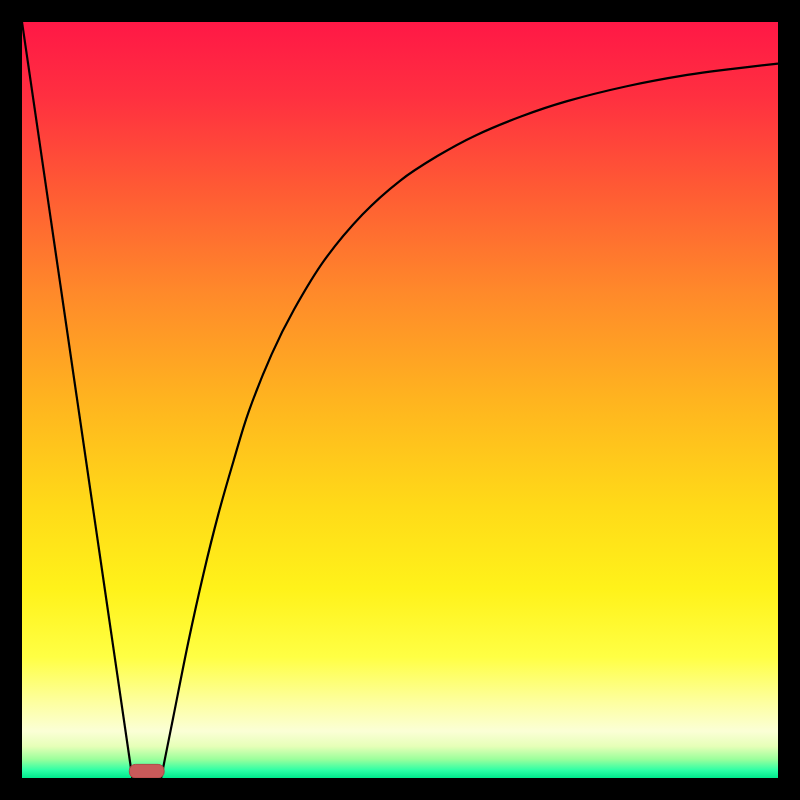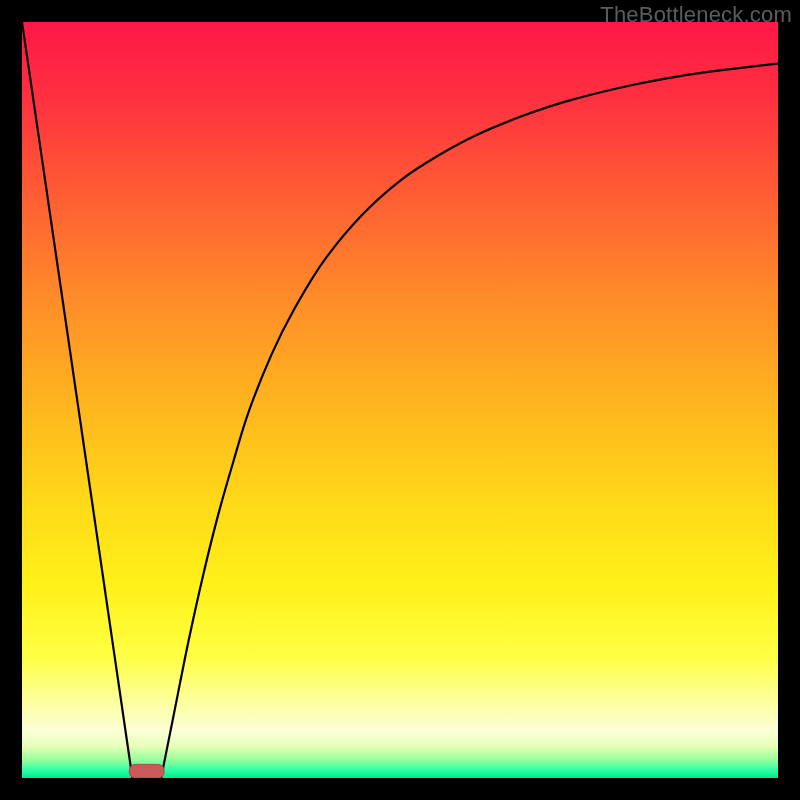--- a/index.html
+++ b/index.html
@@ -62,14 +62,13 @@
             <stop offset="100%" stop-color="#00e98c"></stop>
           </linearGradient>
       </defs>
       <rect id="bg-rect" x="0" y="0" width="756" height="756" fill="url(#bg-grad)"></rect>
       <path id="left-line" fill="none" stroke-width="2.2" d="M0.00 0.00 L110.38 756.00 " stroke="#000000"></path>
       <path id="right-curve" fill="none" stroke-width="2.2" d="M139.10 756.00 C141.12 745.92 146.66 718.20 151.20 695.52 C155.74 672.84 161.28 643.86 166.32 619.92 C171.36 595.98 176.40 573.30 181.44 551.88 C186.48 530.46 191.52 510.30 196.56 491.40 C201.60 472.50 206.64 455.49 211.68 438.48 C216.72 421.47 220.50 406.98 226.80 389.34 C233.10 371.70 241.92 349.65 249.48 332.64 C257.04 315.63 263.34 303.03 272.16 287.28 C280.98 271.53 291.06 253.89 302.40 238.14 C313.74 222.39 327.60 206.01 340.20 192.78 C352.80 179.55 365.40 168.59 378.00 158.76 C390.60 148.93 403.20 141.37 415.80 133.81 C428.40 126.25 439.74 119.95 453.60 113.40 C467.46 106.85 483.84 100.17 498.96 94.50 C514.08 88.83 526.68 84.42 544.32 79.38 C561.96 74.34 584.64 68.67 604.80 64.26 C624.96 59.85 647.64 55.82 665.28 52.92 C682.92 50.02 695.52 48.76 710.64 46.87 C725.76 44.98 748.44 42.46 756.00 41.58 " stroke="#000000"></path>
       <rect id="marker" rx="6" ry="6" x="107.35" width="34.78" y="742.39" height="13.61" fill="#c95a5a" stroke="#b14646" stroke-width="1"></rect>
     </svg>
   </div>
 
-  <div class="watermark">TheBottleneck.com</div>
 </div>
 
 </body></html>

